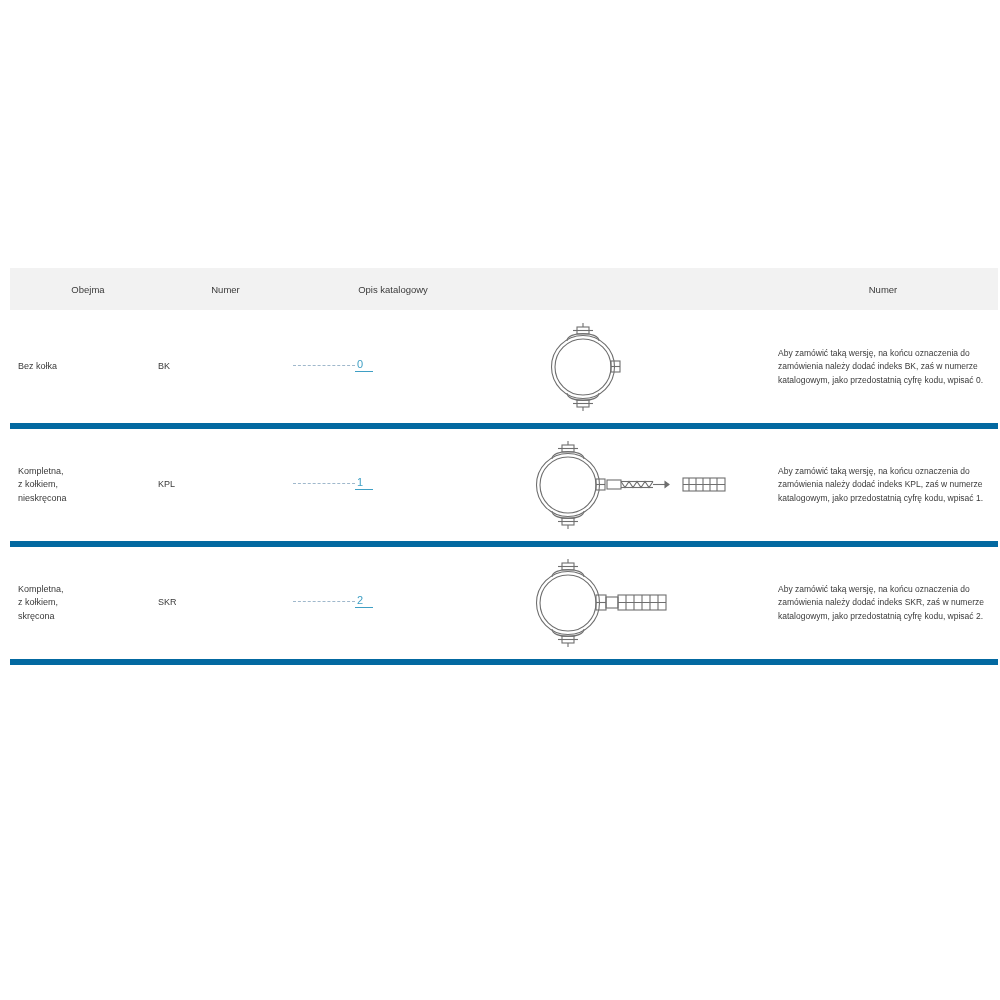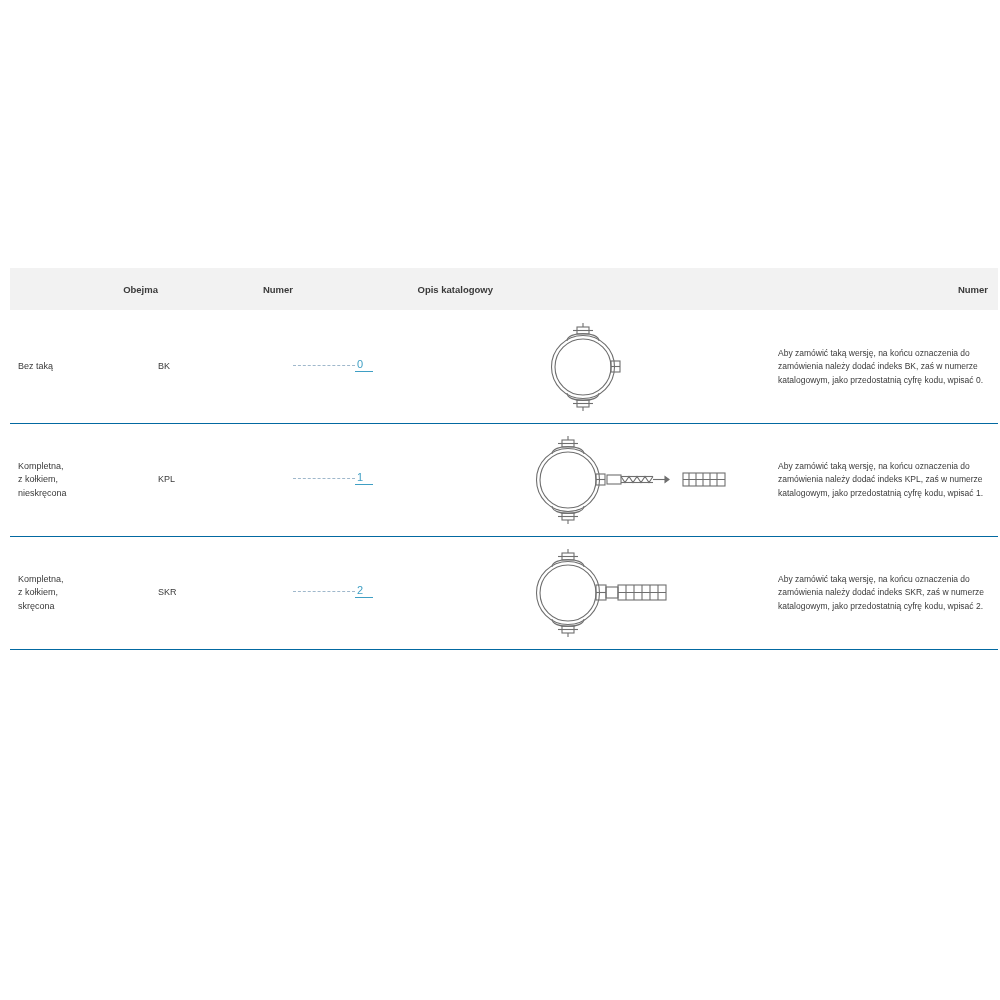--- a/index.html
+++ b/index.html
@@ -34,30 +34,30 @@
   }
   table.legend {
     width: 980px;
     margin-left: 10px;
     border-collapse: collapse;
     table-layout: fixed;
   }
   table.legend thead th {
     background: #f2f2f2;
     font-size: 9.5px;
-    font-weight: bold;
+    font-weight: normal;
     color: #3a3a3a;
-    text-align: right;
+    text-align: center;
     padding: 13px 0 13px 0;
     height: 16px;
     vertical-align: middle;
   }
   table.legend thead th.c1 { padding-left: 8px; }
   table.legend tbody td {
-    border-bottom: 1px solid #0369a1;
+    border-bottom: 6px solid #0369a1;
     font-size: 9px;
     color: #3a3a3a;
     vertical-align: middle;
     padding: 0;
     height: 112px;
     line-height: 1.45;
   }
   table.legend tbody tr:first-child td { border-top: 1px solid #ffffff; }
   .col-obejma { width: 140px; padding-left: 8px !important; }
   .col-indeks { width: 135px; }
@@ -112,21 +112,21 @@
           <th class="c1 col-obejma">Obejma</th>
           <th class="col-indeks">Numer</th>
           <th class="col-numer">Opis katalogowy</th>
           <th class="col-rys"></th>
           <th class="col-opis">Numer</th>
         </tr>
       </thead>
       <tbody>
 
         <tr>
-          <td class="col-obejma cell-multiline">Bez taką</td>
+          <td class="col-obejma cell-multiline">Bez kołka</td>
           <td class="col-indeks">BK</td>
           <td class="col-numer">
             <span class="catnum">
               <span class="dashes"></span>
               <span class="digit">0</span>
               <span class="underline"></span>
             </span>
           </td>
           <td class="col-rys">
             <svg class="drawing" width="250" height="100" viewBox="0 0 250 100">

